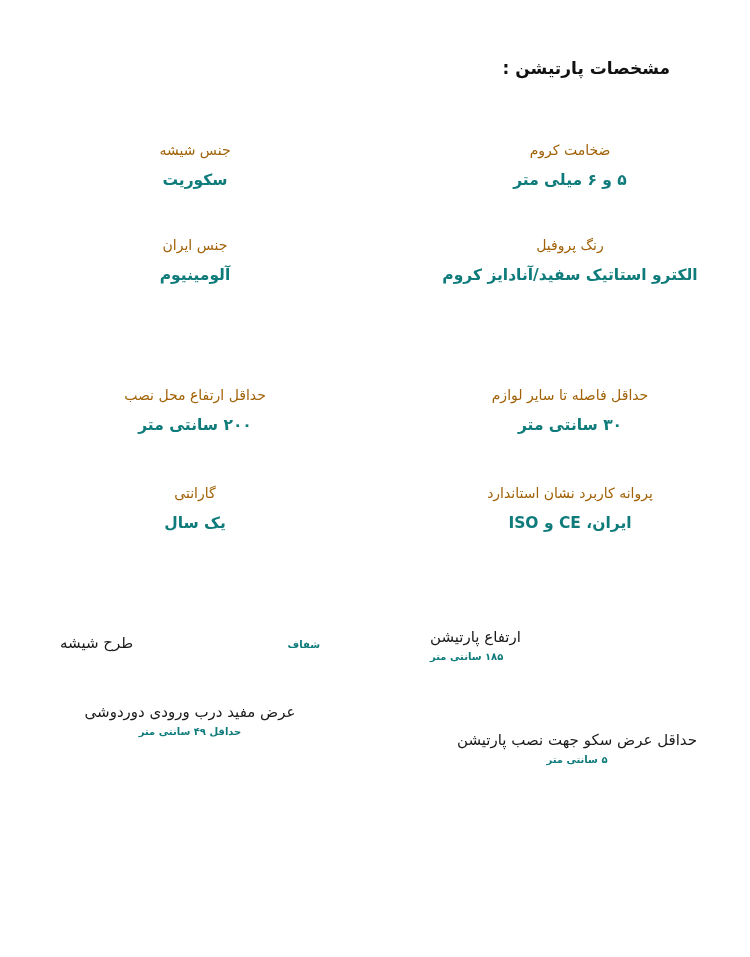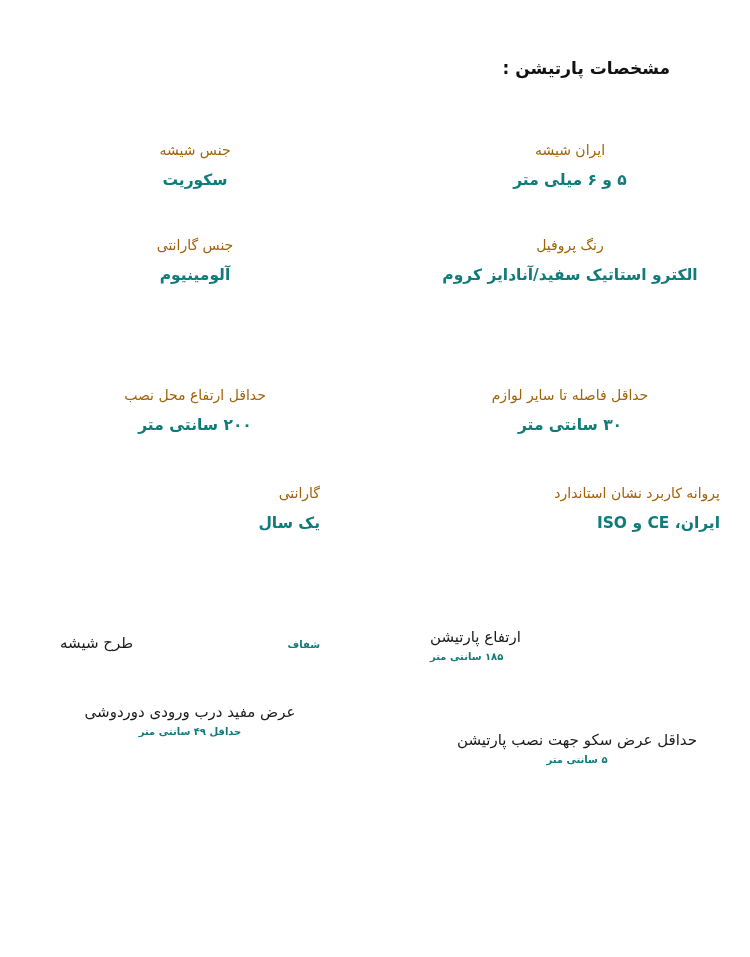--- a/index.html
+++ b/index.html
@@ -54,21 +54,21 @@
   }
 
   
   .col-right { right: 430px; width: 250px; }
   .col-left  { right: 30px;  width: 300px; }
 
   
   .r1 { top: 140px; }
   .r2 { top: 235px; }
   .r3 { top: 385px; }
-  .r4 { top: 483px; text-align: right; }
+  .r4 { top: 483px; }
   .b-glass-row {
     position: absolute;
     top: 634px;
     right: 430px;
     width: 260px;
     display: flex;
     flex-direction: row;
     justify-content: space-between;
     align-items: baseline;
   }
@@ -104,26 +104,26 @@
 
 <div class="page">
 
   <div class="doc-title">مشخصات پارتیشن :</div>
 
   <div class="spec col-right r1">
     <div class="label">جنس شیشه</div>
     <div class="value">سکوریت</div>
   </div>
   <div class="spec col-left r1">
-    <div class="label">ایران شیشه</div>
+    <div class="label">ضخامت کروم</div>
     <div class="value">۵ و ۶ میلی متر</div>
   </div>
 
   <div class="spec col-right r2">
-    <div class="label">جنس گارانتی</div>
+    <div class="label">جنس ایران</div>
     <div class="value">آلومینیوم</div>
   </div>
   <div class="spec col-left r2">
     <div class="label">رنگ پروفیل</div>
     <div class="value">الکترو استاتیک سفید/آنادایز کروم</div>
   </div>
 
   <div class="spec col-right r3">
     <div class="label">حداقل ارتفاع محل نصب</div>
     <div class="value">۲۰۰ سانتی متر</div>

